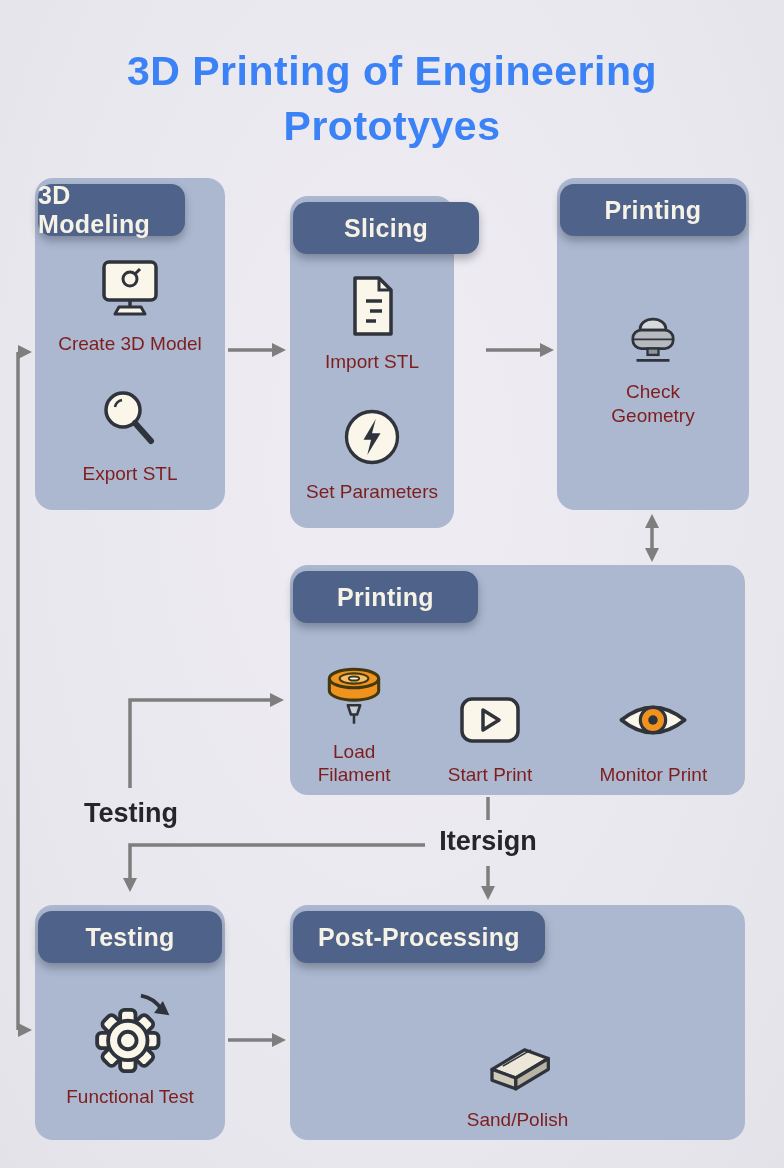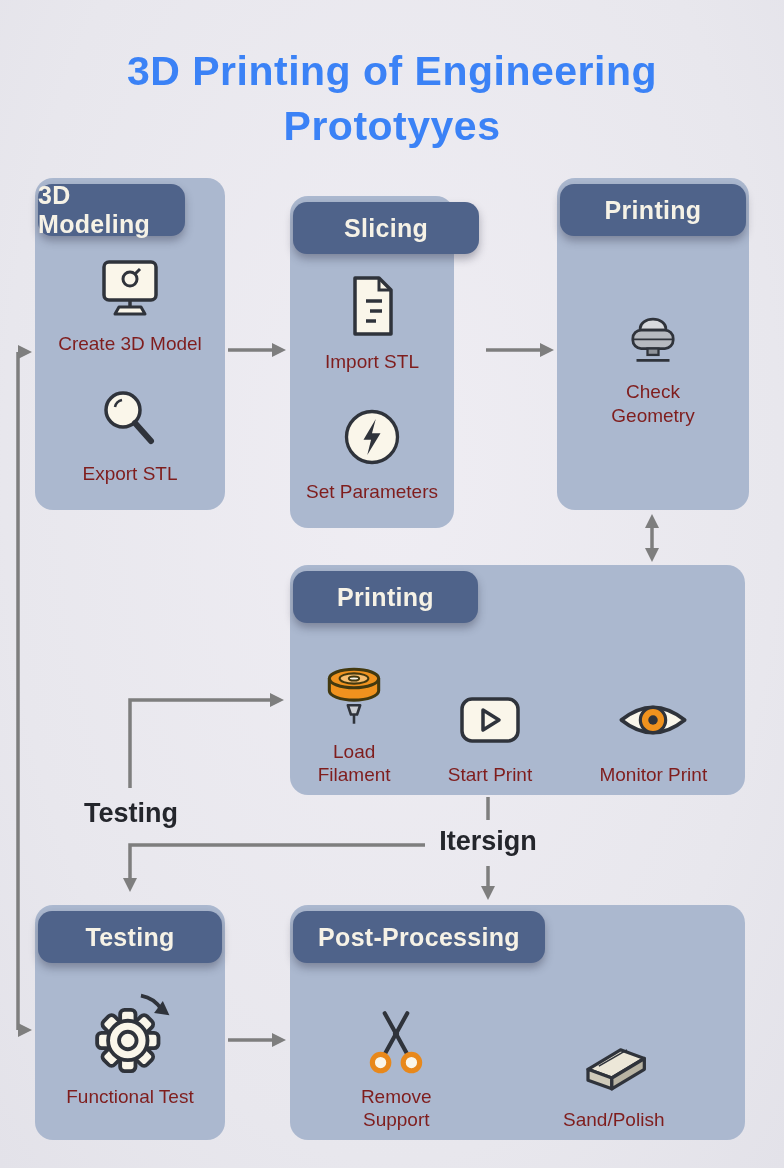--- a/index.html
+++ b/index.html
@@ -223,32 +223,20 @@
           </svg>
         </span>
         <span class="step-label">Functional Test</span>
       </div>
     </div>
   </div>
 
   <div class="box" style="left:290px;top:905px;width:455px;height:235px">
     <div class="pill" style="left:3px;top:6px;width:252px">Post-Processing</div>
     <div class="steps-row" style="top:92px;">
-      <div class="step" style="width:100px">
-        <span class="icon">
-          <svg width="74" height="74" viewBox="0 0 72 72">
-            <line x1="25" y1="8" x2="47" y2="48" stroke="#2f333b" stroke-width="4" stroke-linecap="round"></line>
-            <line x1="47" y1="8" x2="25" y2="48" stroke="#2f333b" stroke-width="4" stroke-linecap="round"></line>
-            <circle cx="36" cy="28" r="3" fill="#2f333b"></circle>
-            <circle cx="21" cy="56" r="8" fill="#faf6ea" stroke="#e8881b" stroke-width="5"></circle>
-            <circle cx="51" cy="56" r="8" fill="#faf6ea" stroke="#e8881b" stroke-width="5"></circle>
-          </svg>
-        </span>
-        <span class="step-label">Remove Support</span>
-      </div>
       <div class="step">
         <span class="icon">
           <svg width="78" height="78" viewBox="0 0 72 72">
             <polygon points="12,40 42,22 64,30 34,48" fill="#ece7d8" stroke="#2f333b" stroke-width="3" stroke-linejoin="round"></polygon>
             <polygon points="12,40 34,48 34,58 12,50" fill="#cfcaba" stroke="#2f333b" stroke-width="3" stroke-linejoin="round"></polygon>
             <polygon points="34,48 64,30 64,40 34,58" fill="#b8b3a3" stroke="#2f333b" stroke-width="3" stroke-linejoin="round"></polygon>
             <line x1="22" y1="37" x2="48" y2="22" stroke="#2f333b" stroke-width="1.5"></line>
           </svg>
         </span>
         <span class="step-label">Sand/Polish</span>

